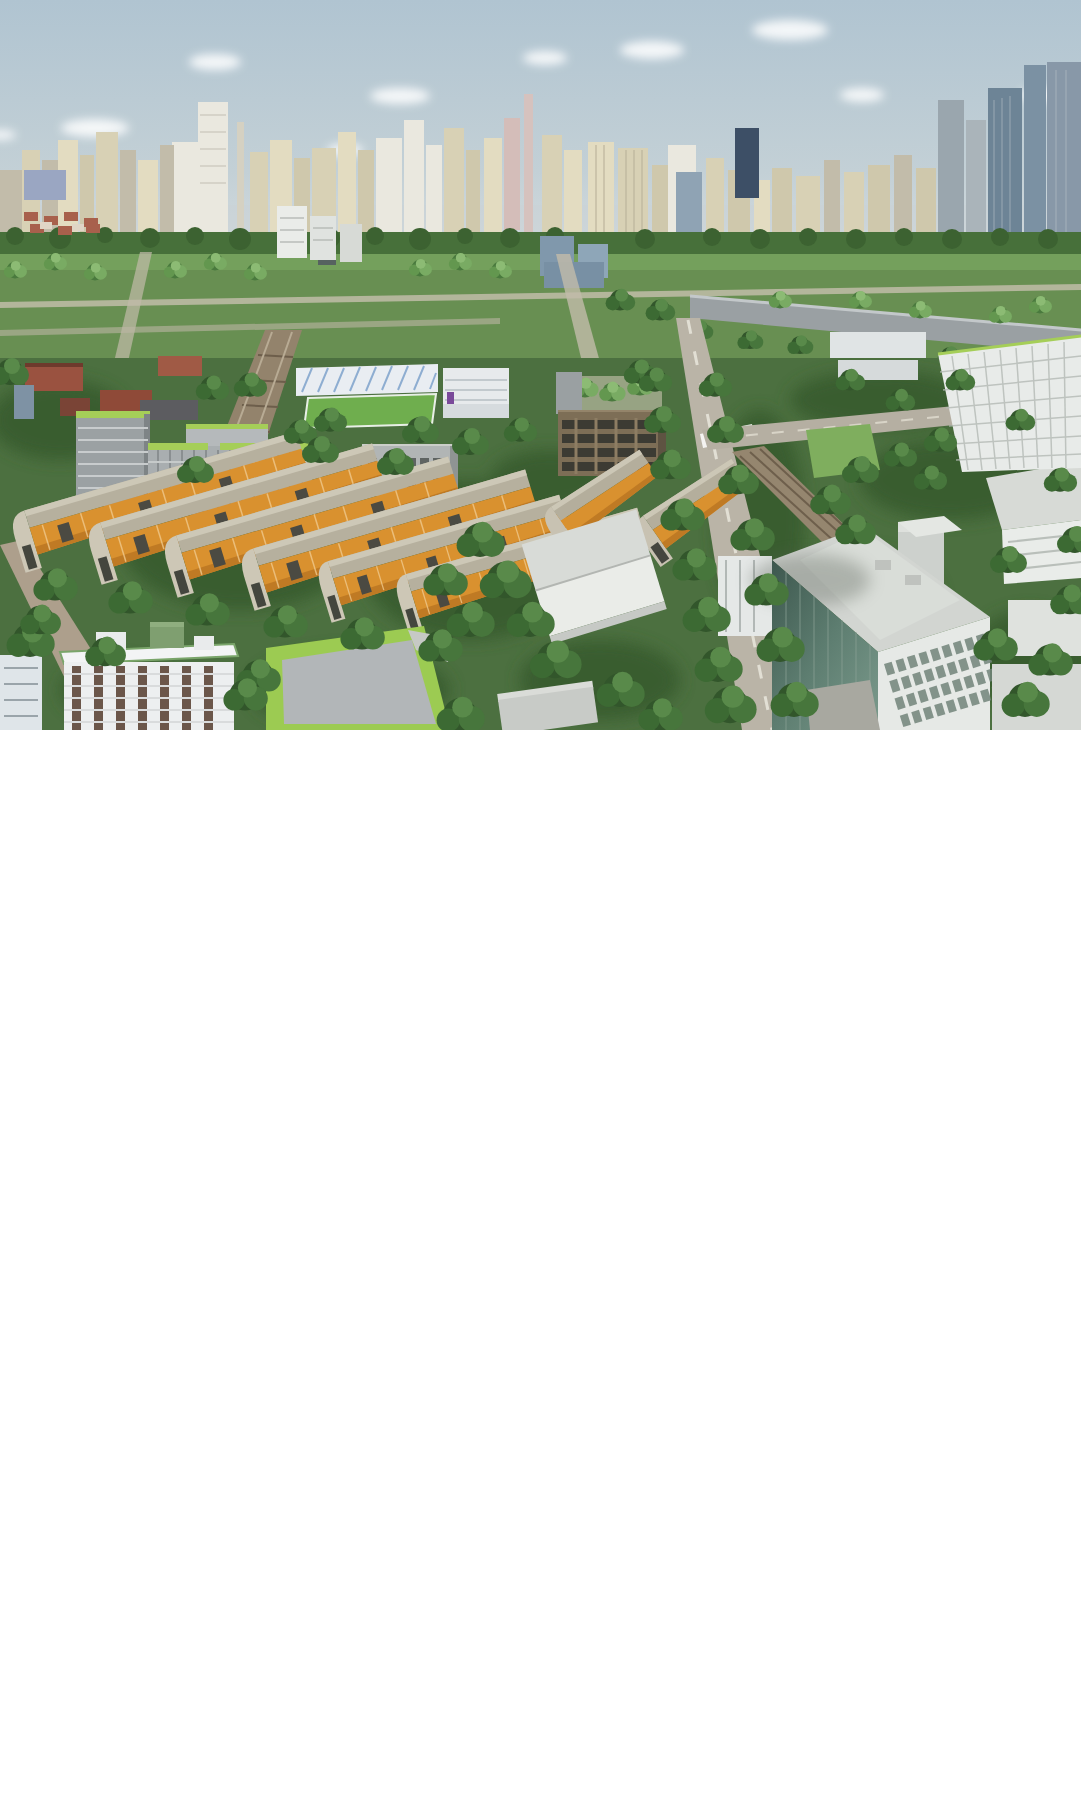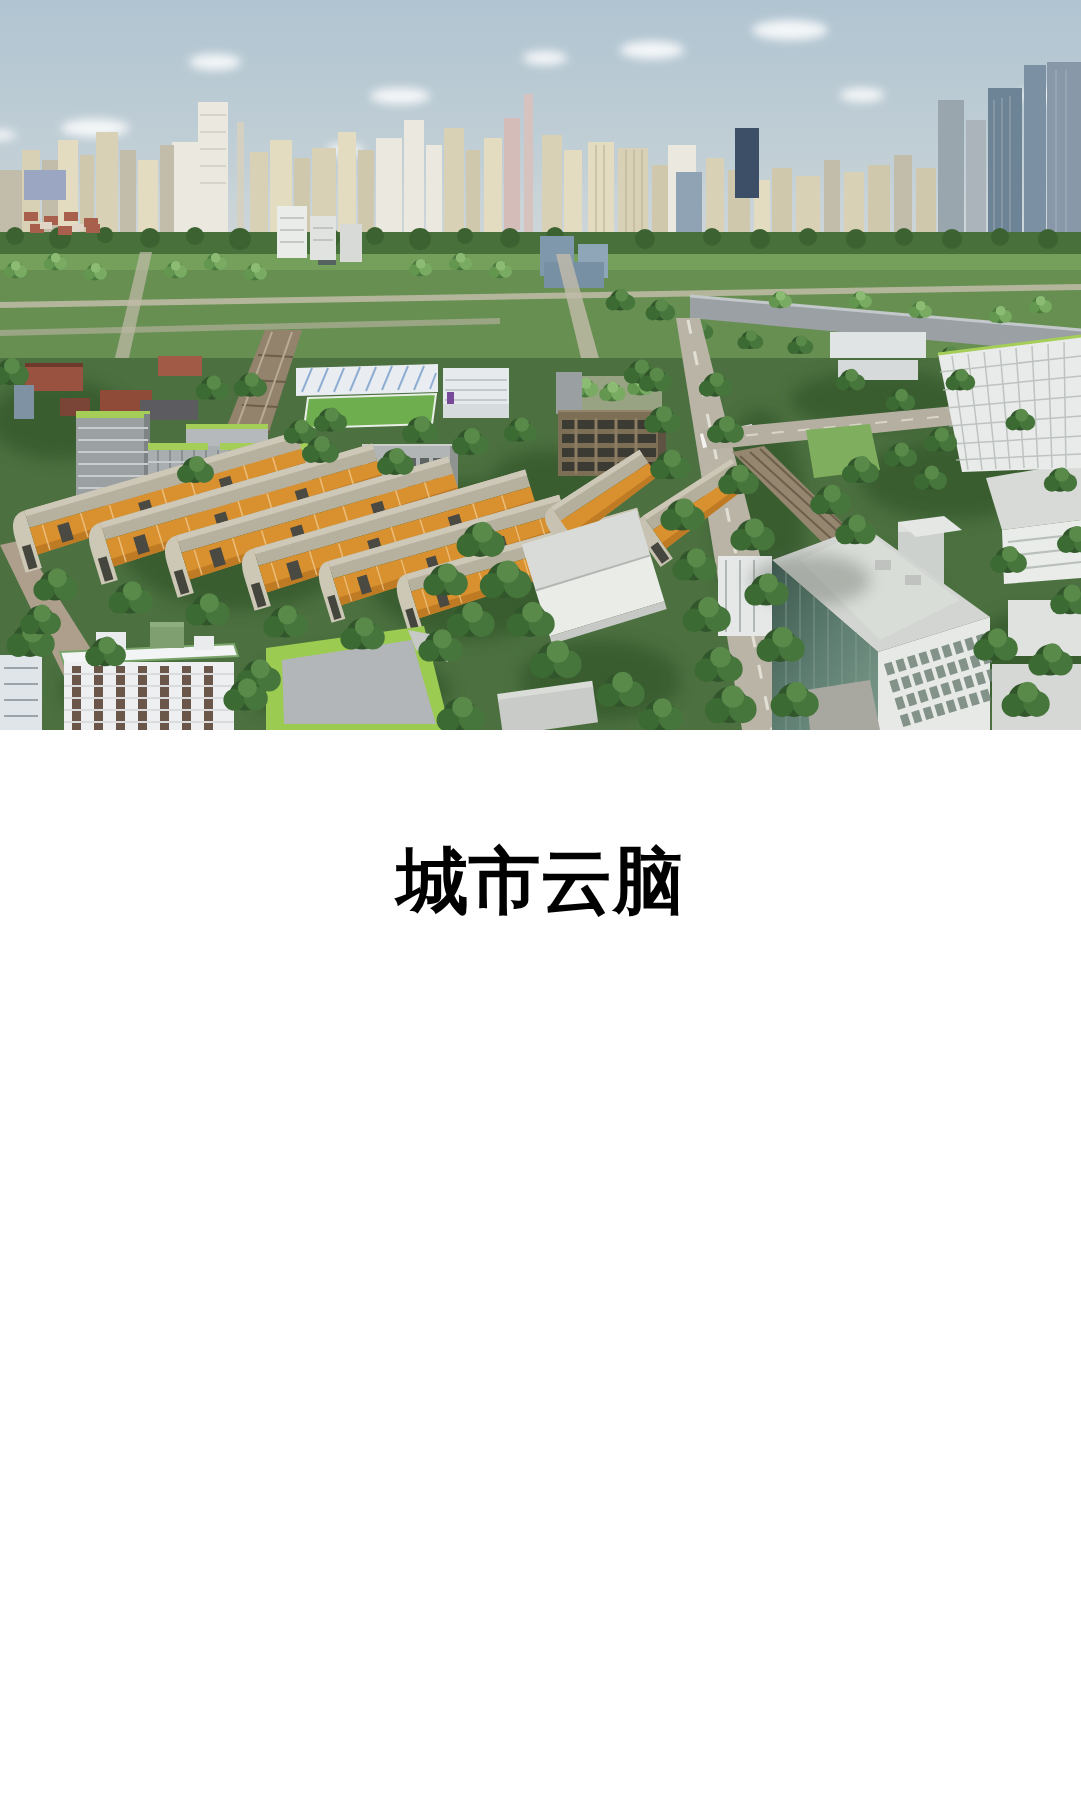--- a/index.html
+++ b/index.html
@@ -649,16 +649,15 @@
           <use href="#tr" transform="translate(850,380) scale(0.8)"></use>
             <use href="#tr" transform="translate(900,400) scale(0.8)"></use>
           <use href="#tr" transform="translate(960,380) scale(0.8)"></use>
             <use href="#tr" transform="translate(1020,420) scale(0.8)"></use>
         </g>
       </g>
     </svg>
   </div>
 
   <main class="content">
-    <h1 class="title" style="color: rgb(0, 0, 0);">城市云脑</h1>
   </main>
 
 </div>
 
 </body></html>

